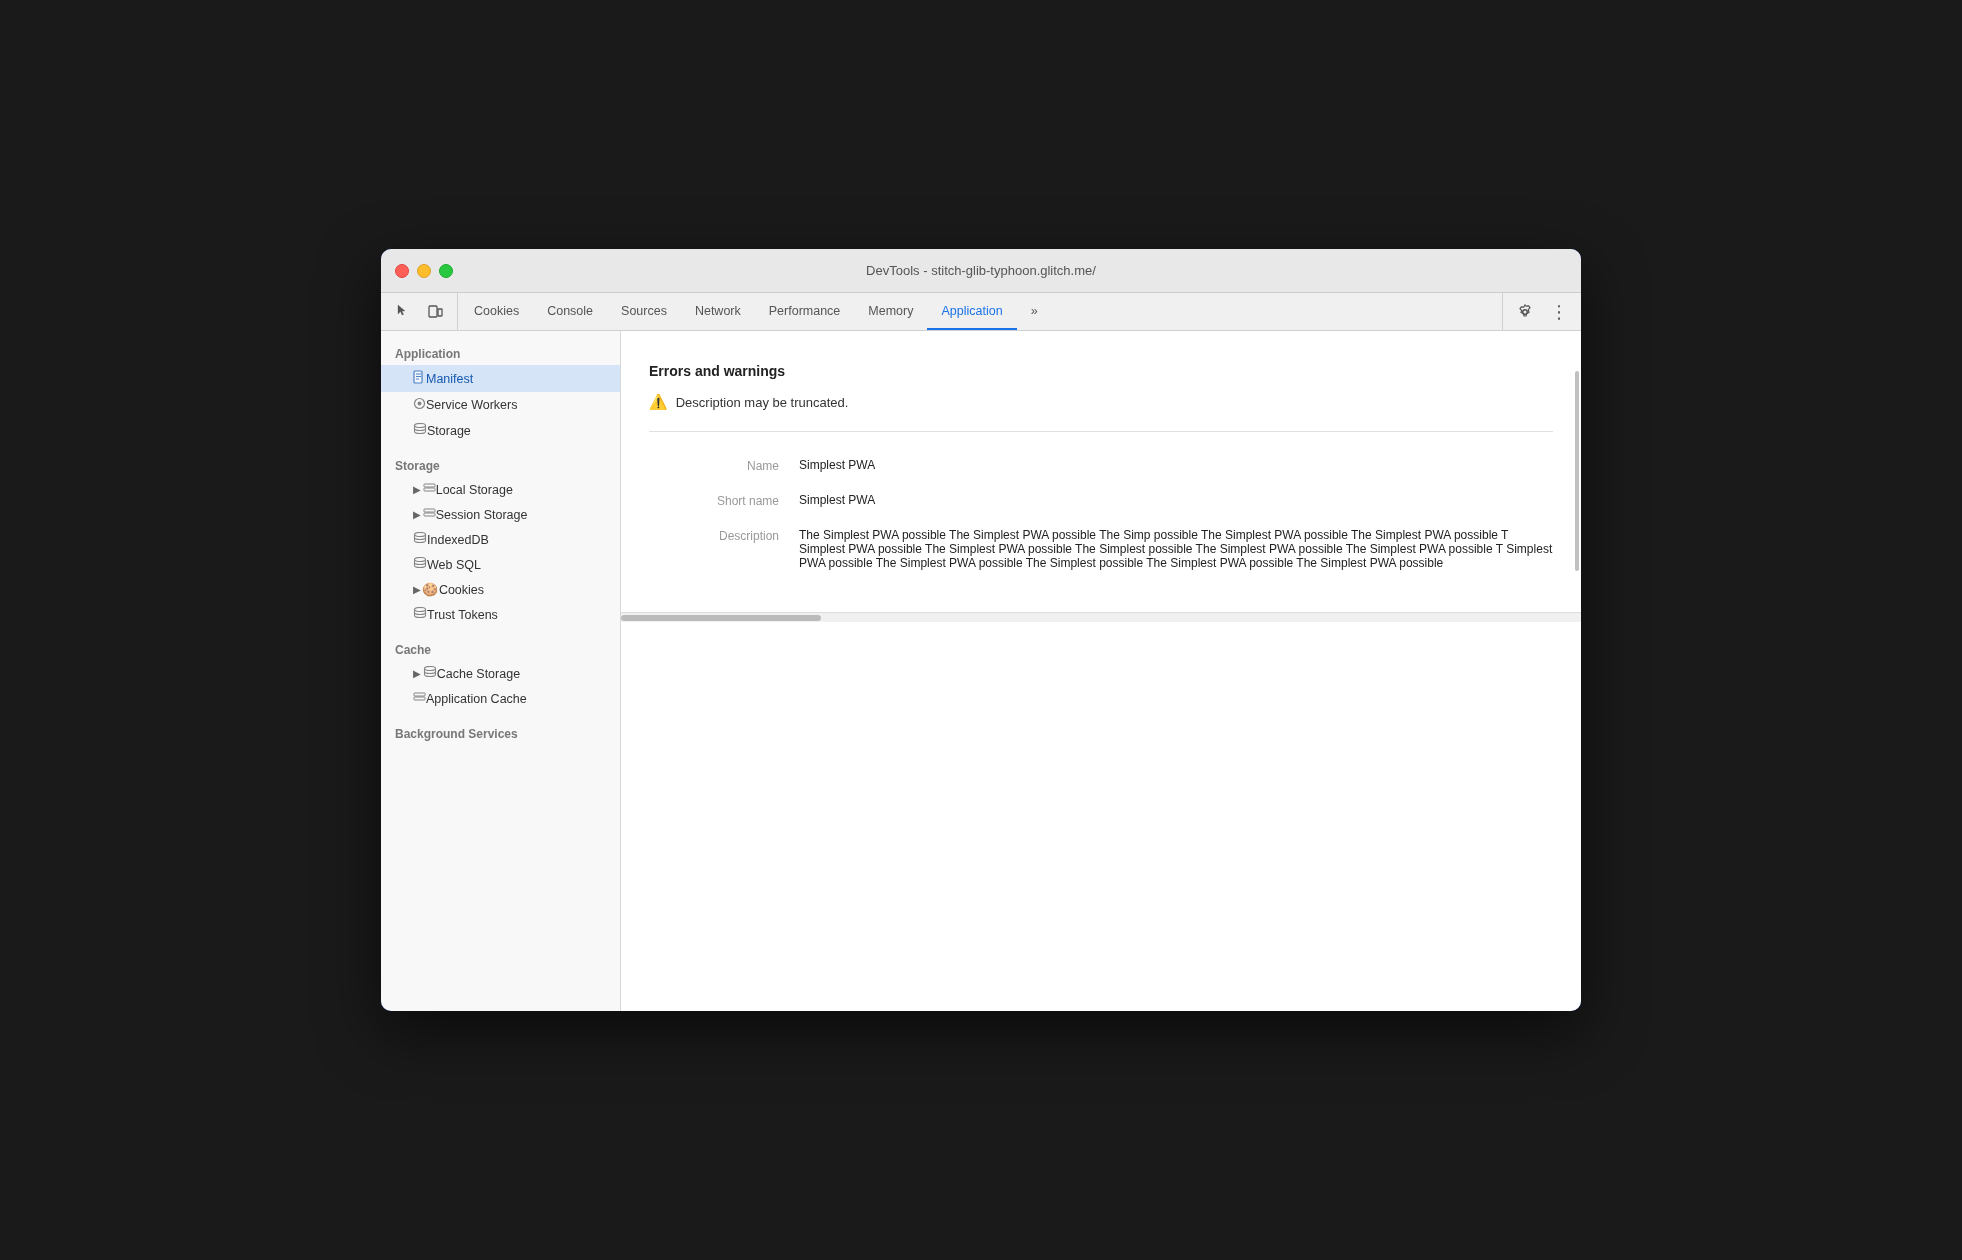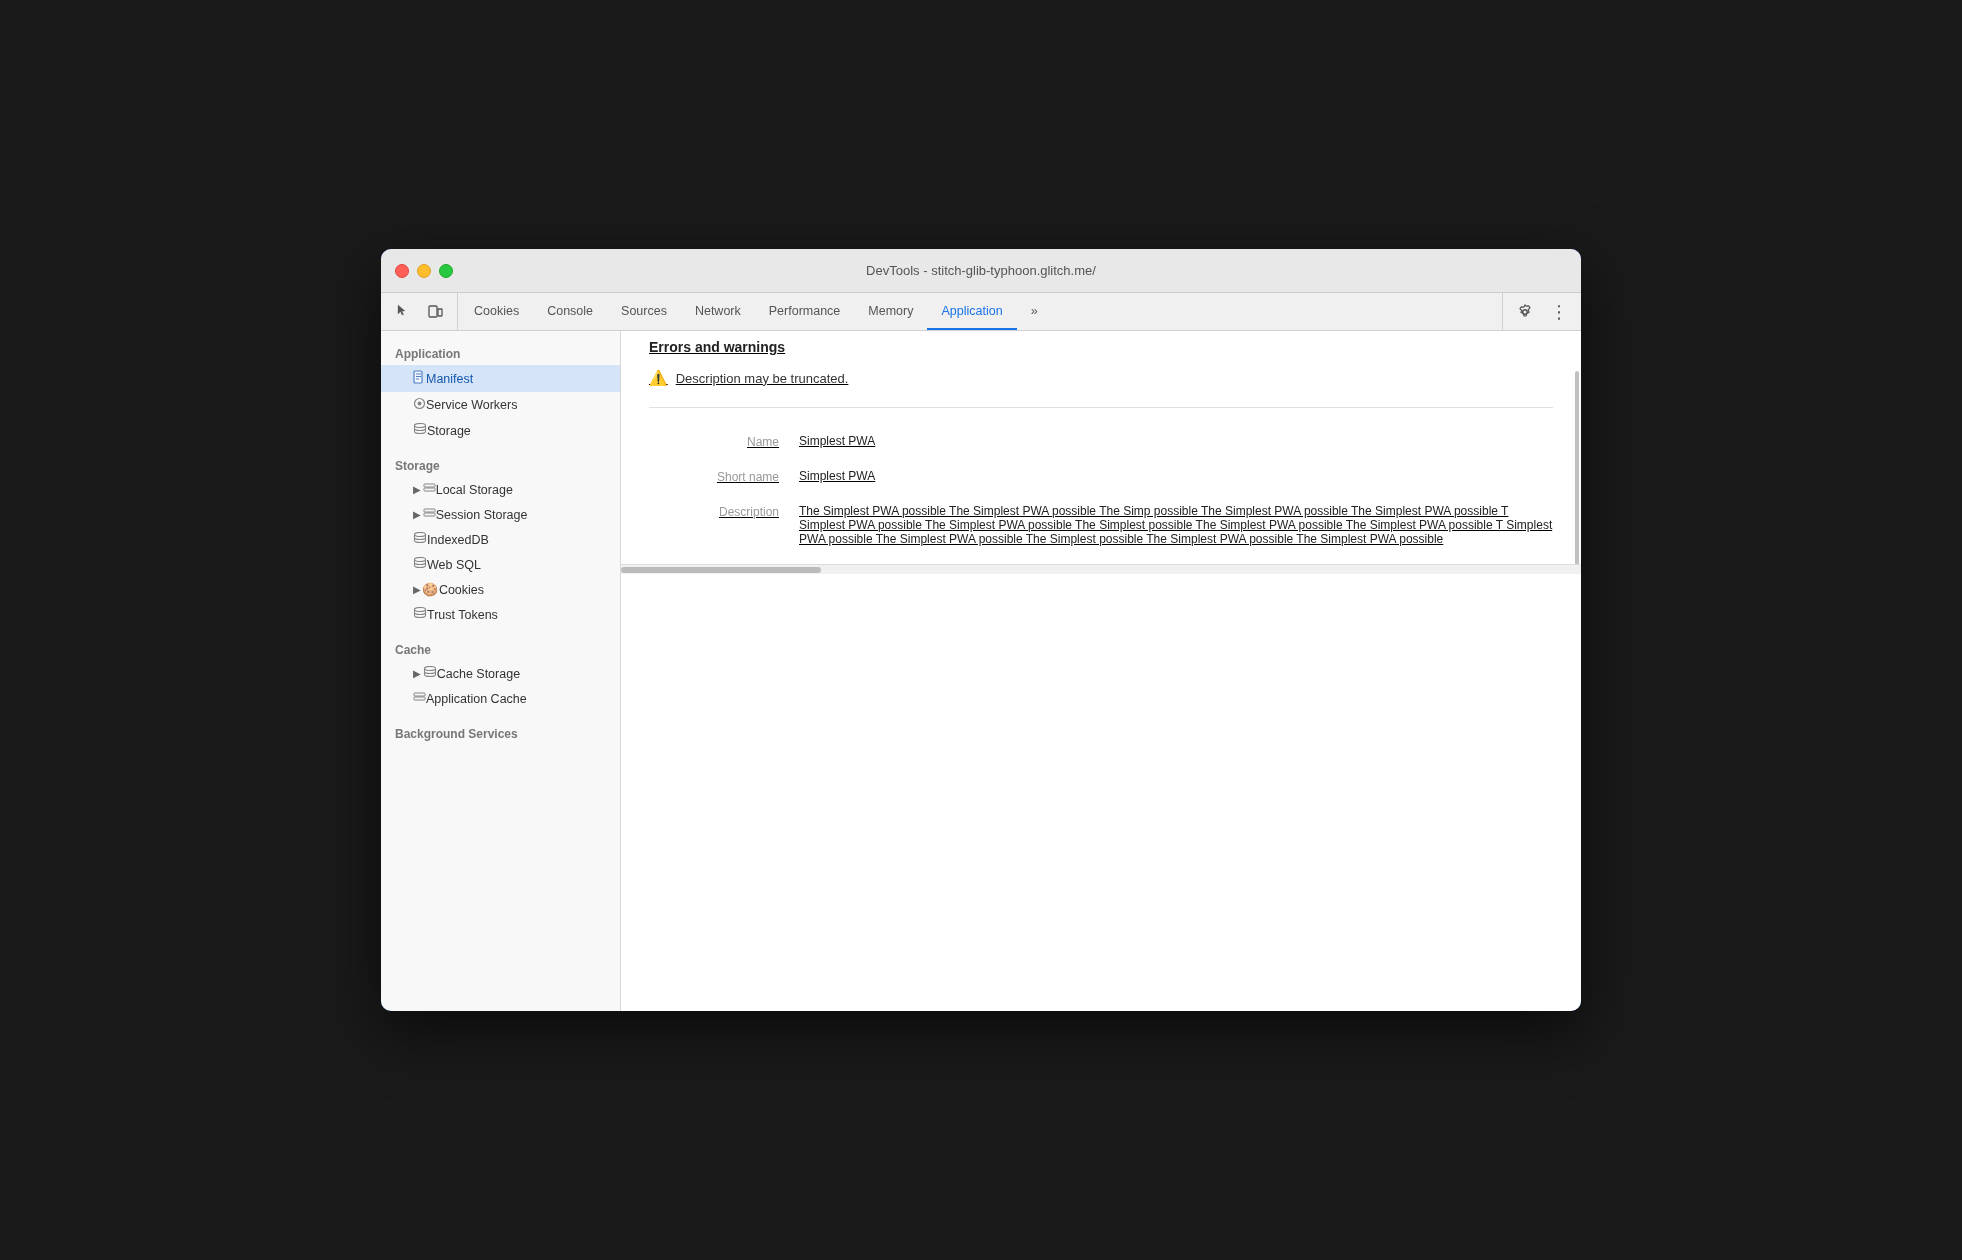--- a/index.html
+++ b/index.html
@@ -164,22 +164,21 @@
     
     .content {
       flex: 1;
       overflow-y: auto;
       overflow-x: hidden;
       background: #fff;
       position: relative;
     }
 
     .content-inner {
-      padding: 8px 28px;
-      text-decoration: underline;
+      padding: 32px 28px;
     }
 
     .section-title {
       font-size: 14px;
       font-weight: 600;
       color: #222;
       margin-bottom: 10px;
     }
 
     .divider {

